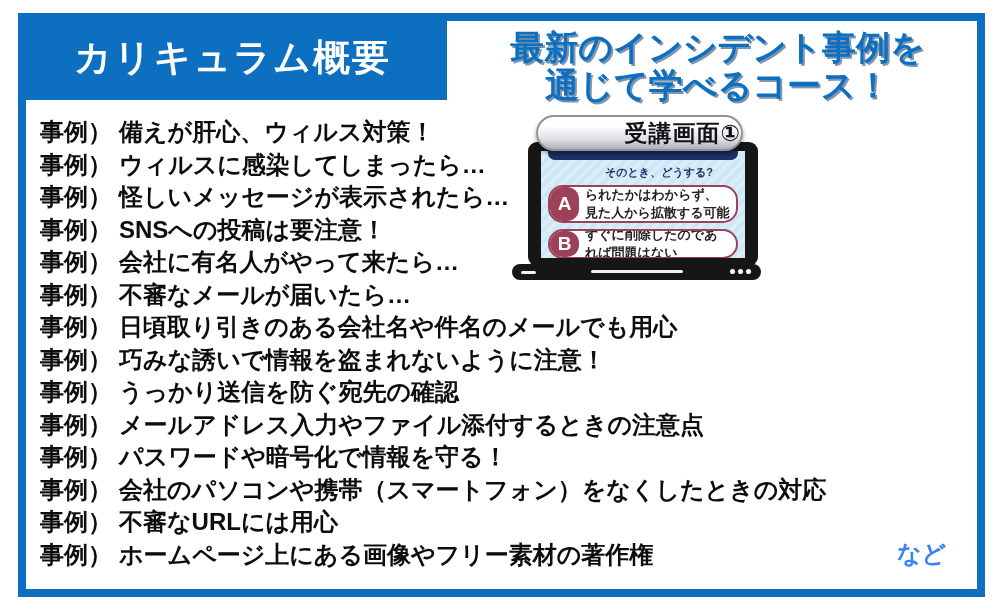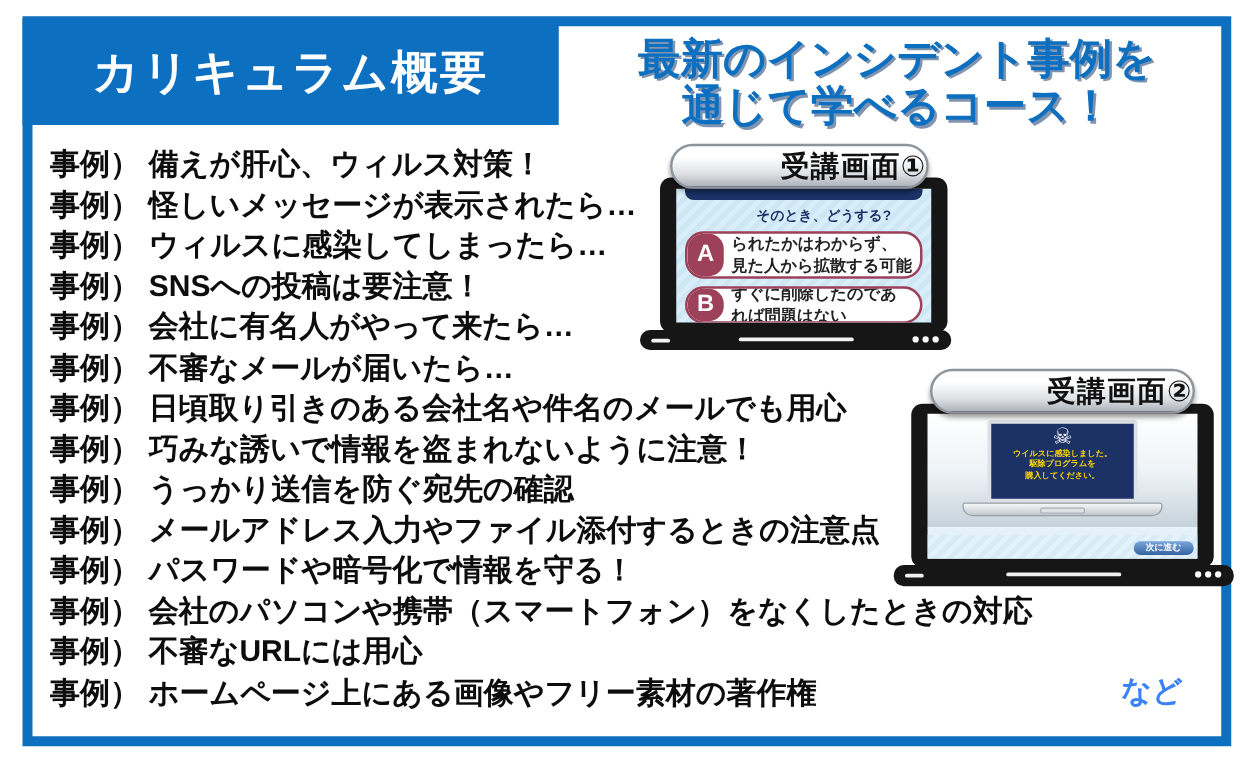--- a/index.html
+++ b/index.html
@@ -160,22 +160,22 @@
     <div class="t">カリキュラム概要</div>
   </div>
 
   <div class="banner">
     <div>最新のインシデント事例を</div>
     <div>通じて学べるコース！</div>
   </div>
 
   <div class="case-list">
     <div class="case-line"><span class="px">事例）</span><span>備えが肝心、ウィルス対策！</span></div>
+    <div class="case-line"><span class="px">事例）</span><span>ウィルスに感染してしまったら…</span></div>
     <div class="case-line"><span class="px">事例）</span><span>怪しいメッセージが表示されたら…</span></div>
-    <div class="case-line"><span class="px">事例）</span><span>ウィルスに感染してしまったら…</span></div>
     <div class="case-line"><span class="px">事例）</span><span>SNSへの投稿は要注意！</span></div>
     <div class="case-line"><span class="px">事例）</span><span>会社に有名人がやって来たら…</span></div>
     <div class="case-line"><span class="px">事例）</span><span>不審なメールが届いたら…</span></div>
     <div class="case-line"><span class="px">事例）</span><span>日頃取り引きのある会社名や件名のメールでも用心</span></div>
     <div class="case-line"><span class="px">事例）</span><span>巧みな誘いで情報を盗まれないように注意！</span></div>
     <div class="case-line"><span class="px">事例）</span><span>うっかり送信を防ぐ宛先の確認</span></div>
     <div class="case-line"><span class="px">事例）</span><span>メールアドレス入力やファイル添付するときの注意点</span></div>
     <div class="case-line"><span class="px">事例）</span><span>パスワードや暗号化で情報を守る！</span></div>
     <div class="case-line"><span class="px">事例）</span><span>会社のパソコンや携帯（スマートフォン）をなくしたときの対応</span></div>
     <div class="case-line"><span class="px">事例）</span><span>不審なURLには用心</span></div>
@@ -204,38 +204,14 @@
         </div>
       </div>
     </div>
     <div class="lbase">
       <div class="dash"></div>
       <div class="hinge"></div>
       <div class="dots"></div>
     </div>
   </div>
 
-  <div class="laptop2">
-    <div class="pill">
-      <span>受講画面②</span>
-    </div>
-    <div class="bezel">
-      <div class="screen2">
-        <div class="mini-screen">
-          <span class="skull">☠</span>
-          <div class="warn">ウイルスに感染しました。</div>
-          <div class="warn">駆除プログラムを</div>
-          <div class="warn">購入してください。</div>
-        </div>
-        <div class="mini-base"></div>
-        <div class="s2-strip">
-          <div class="next-btn">次に進む</div>
-        </div>
-      </div>
-    </div>
-    <div class="lbase">
-      <div class="dash"></div>
-      <div class="hinge"></div>
-      <div class="dots"></div>
-    </div>
-  </div>
 
 </div>
 
 </body></html>

